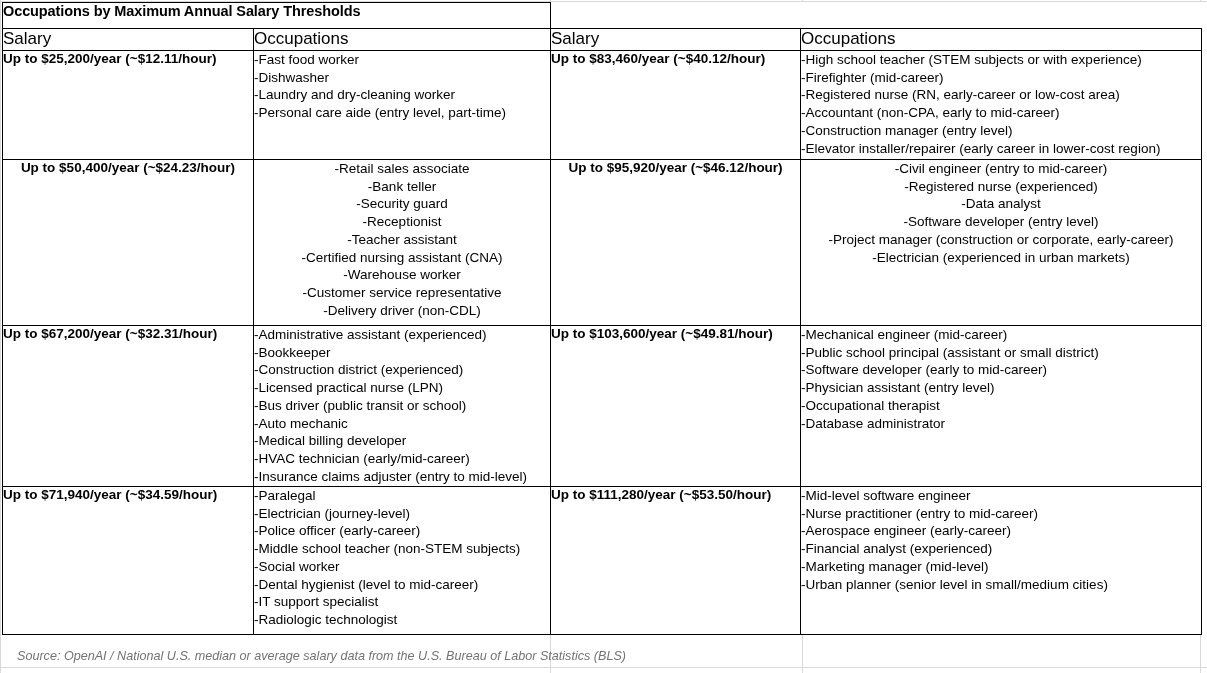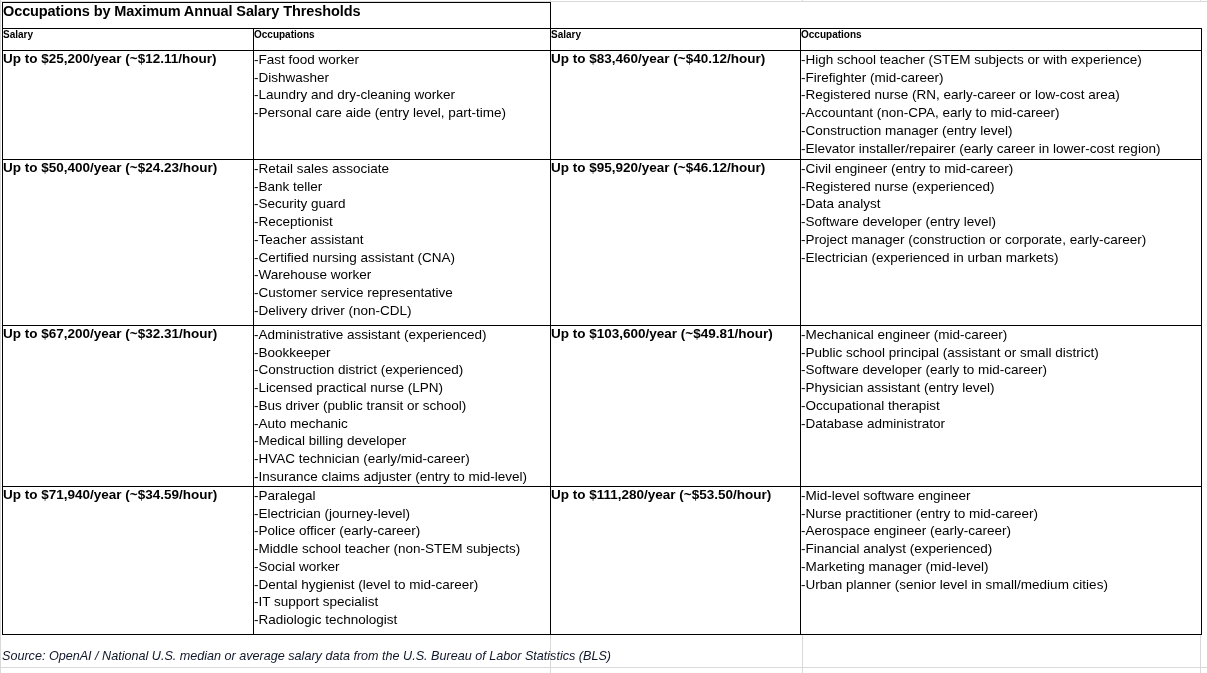--- a/index.html
+++ b/index.html
@@ -67,22 +67,22 @@
     height: 25px;
     font-size: 14.5px;
     font-weight: bold;
     padding: 3px 0 0 5px;
     letter-spacing: -0.1px;
     white-space: nowrap;
   }
 
   .head-cell {
     height: 21px;
-    font-size: 10px;
-    font-weight: bold;
+    font-size: 17px;
+    font-weight: normal;
     padding: 3px 0 0 5px;
     white-space: nowrap;
   }
 
   .salary-cell {
     font-size: 13.5px;
     font-weight: bold;
     padding: 4px 2px 4px 5px;
     white-space: nowrap;
     line-height: 16px;
@@ -92,33 +92,33 @@
     font-size: 13.5px;
     font-weight: normal;
     padding: 4px 3px 4px 4px;
     line-height: 17.7px;
   }
   .occ-cell .occ-line {
     white-space: nowrap;
   }
 
   .row-a td { height: 108px; }
-  .row-b td { height: 165px; }
+  .row-b td { height: 165px; text-align: center; }
   .row-c td { height: 160px; }
   .row-d td { height: 147px; }
 
   
   #source-note {
     position: absolute;
-    left: 2px;
+    left: 17px;
     top: 649px;
     font-size: 12.6px;
     font-style: italic;
     white-space: nowrap;
-    color: #0f172a;
+    color: #737373;
   }
 
   
   .blank-title {
     border: none !important;
   }
 </style>
 </head>
 <body>
 

